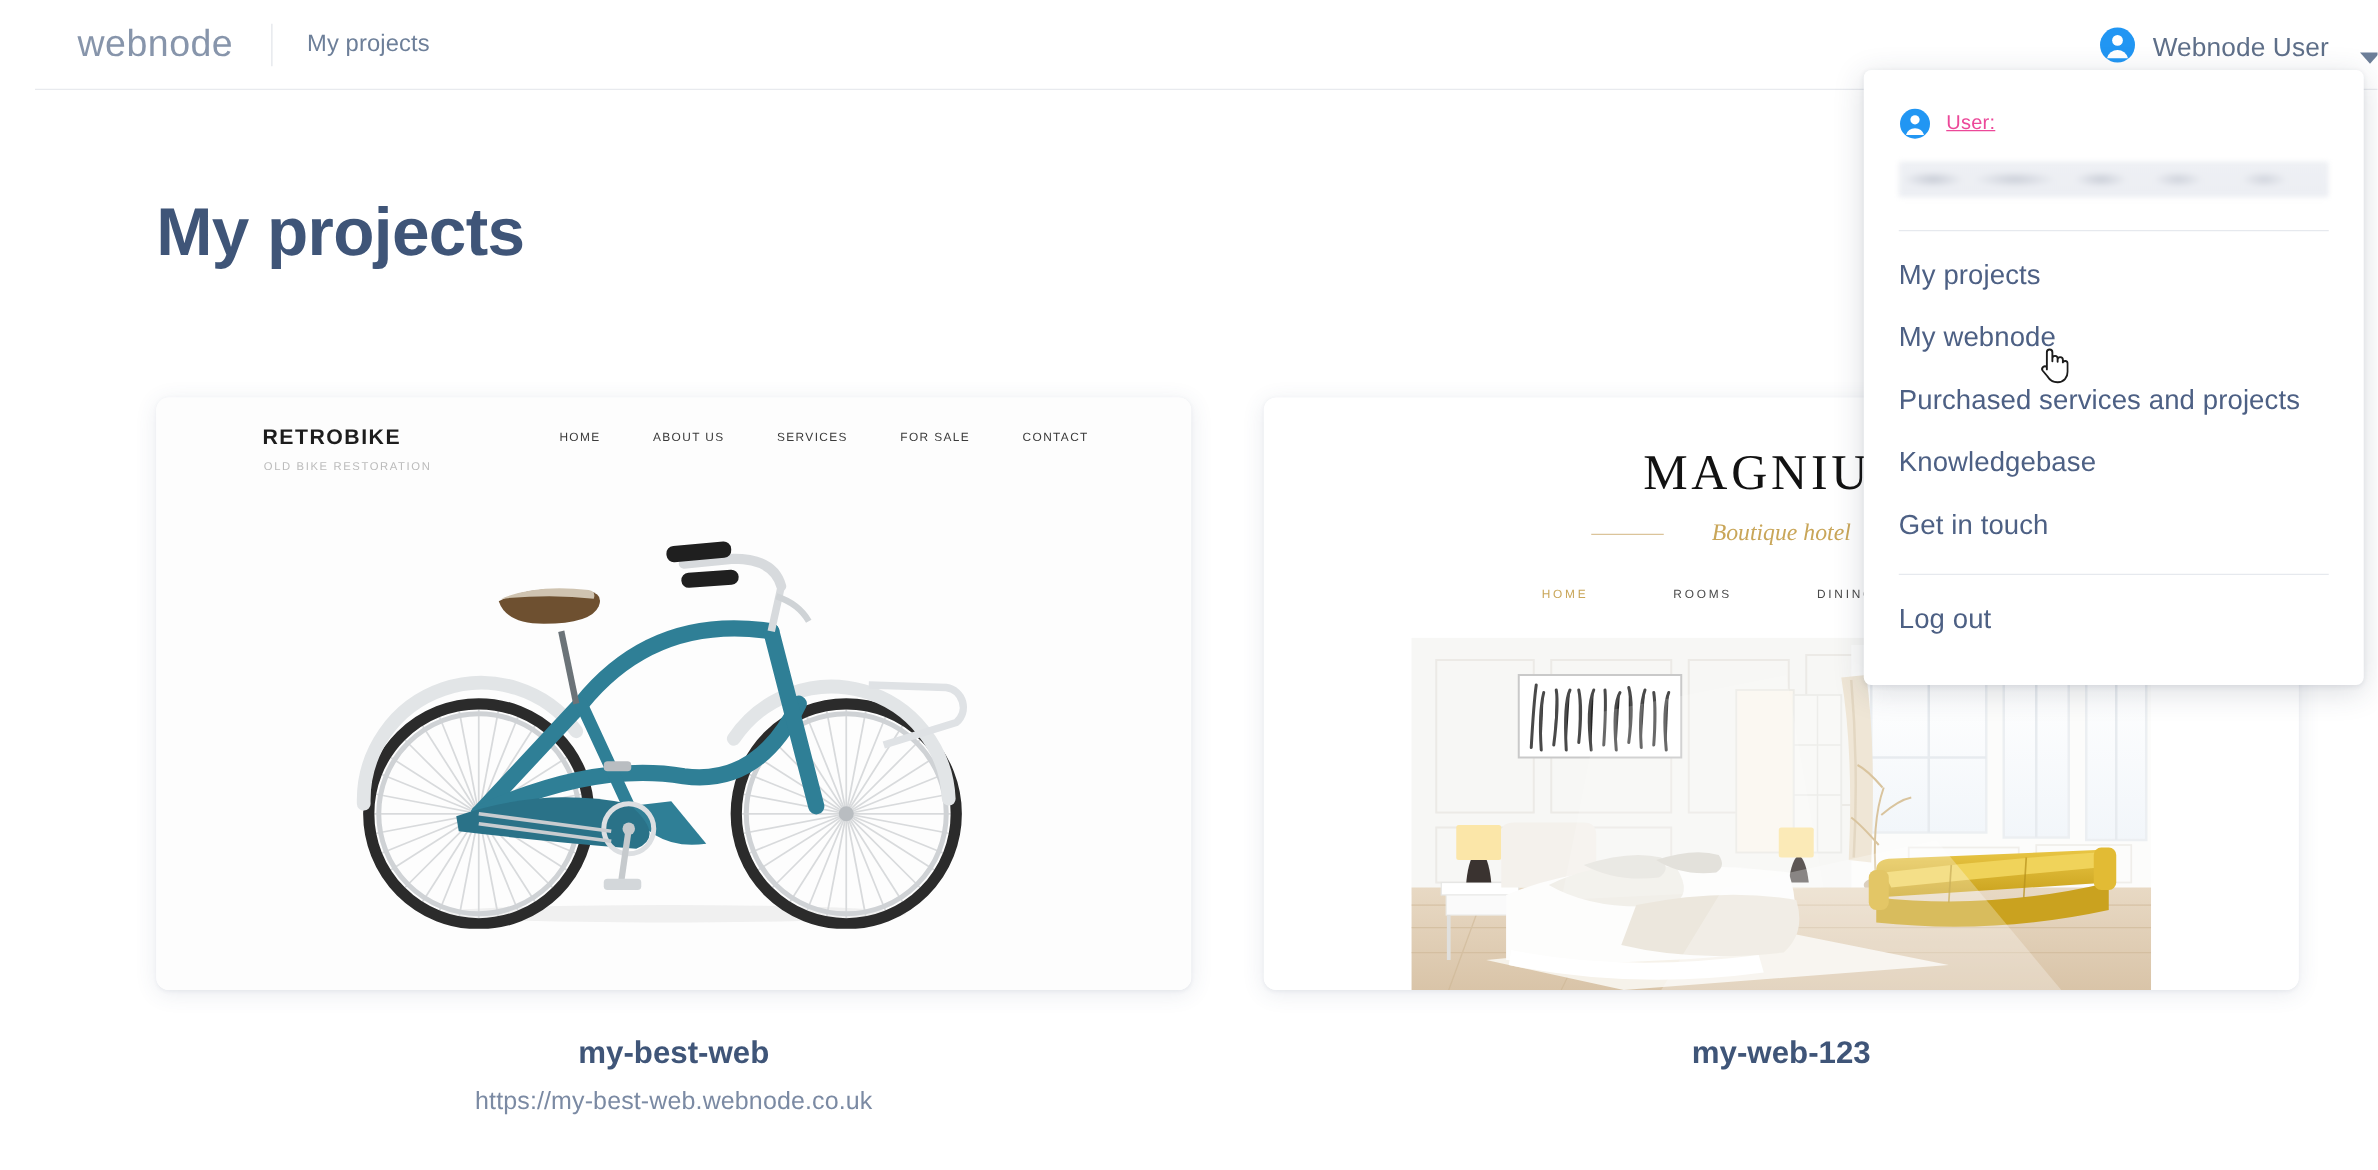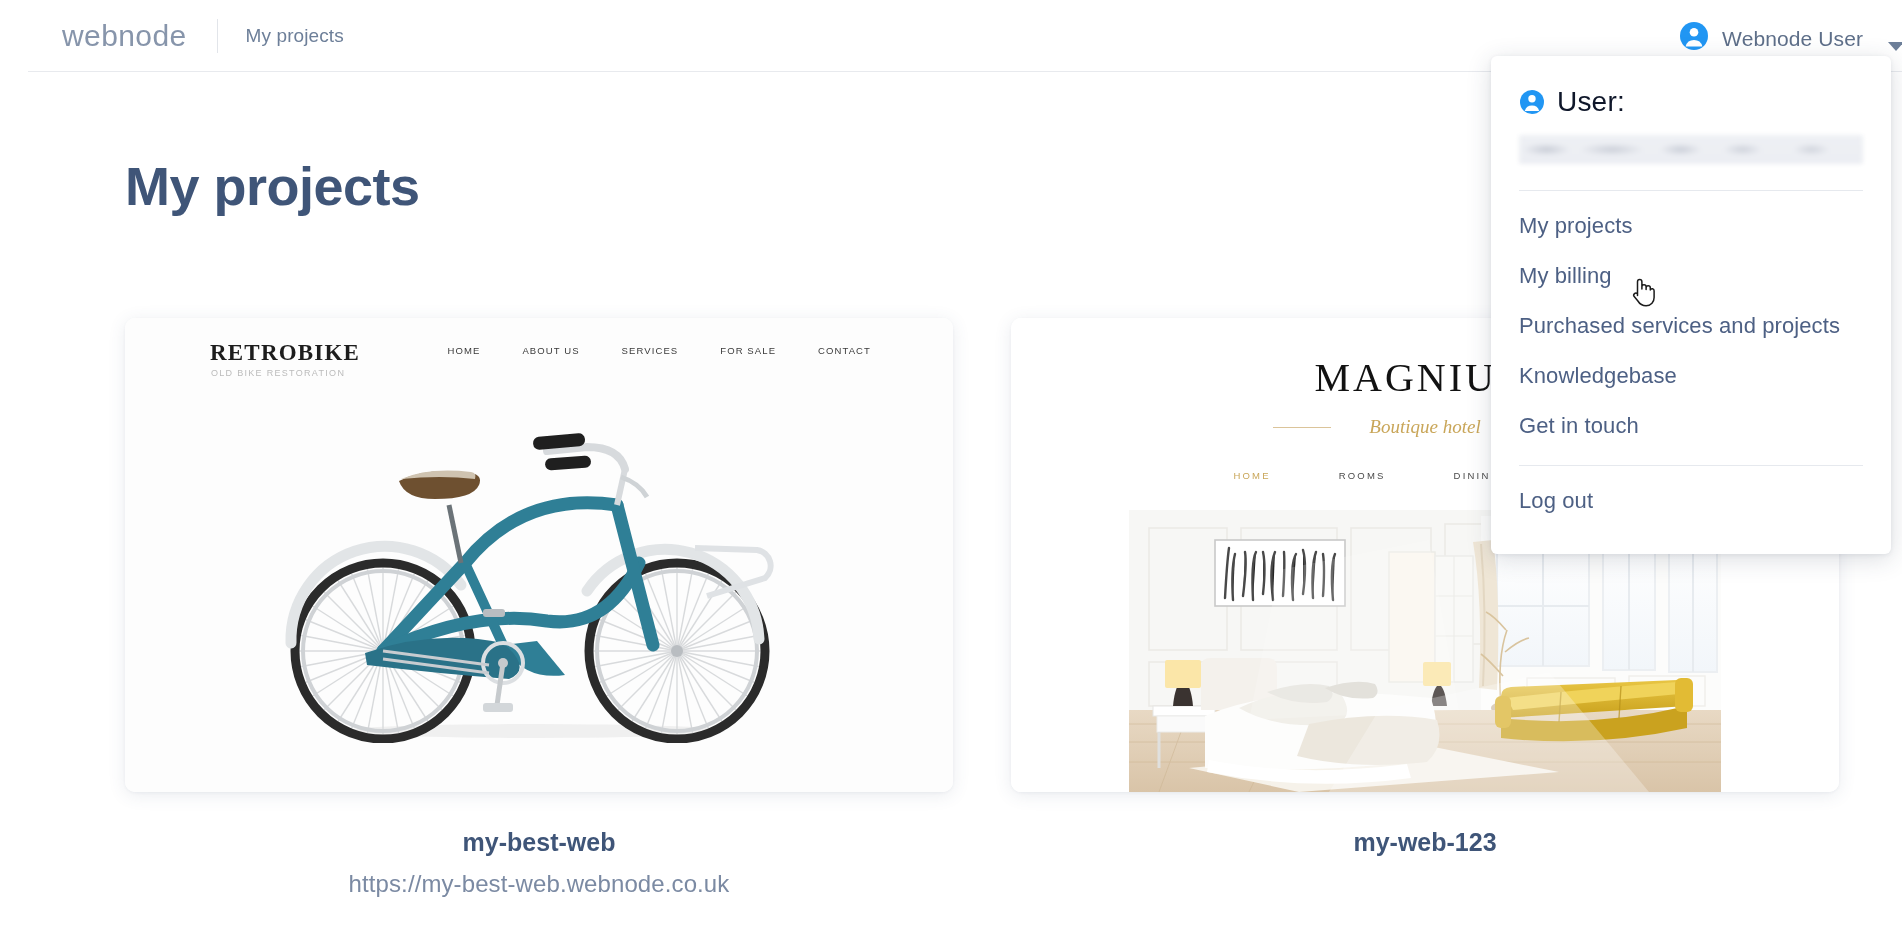--- a/index.html
+++ b/index.html
@@ -119,33 +119,33 @@
     margin-top: 36px;
     text-align: center;
     font-size: 25px;
     font-weight: 700;
     color: #3f5578;
   }
 
   .project-url {
     margin-top: 13px;
     text-align: center;
-    font-size: 24px;
+    font-size: 20px;
     color: #7b8aa3;
     letter-spacing: 0.1px;
   }
 
   
   .site1 { position: absolute; inset: 0; background: #fdfdfd; }
 
   .site1-logo {
     position: absolute;
     top: 22px; left: 85px;
-    font-family: Liberation Serif, serif;
-    font-size: 23px;
+    font-family: Liberation Sans, sans-serif;
+    font-size: 17px;
     font-weight: 700;
     letter-spacing: 1.2px;
     color: #1d1d1d;
   }
 
   .site1-tagline {
     position: absolute;
     top: 50px; left: 86px;
     font-size: 9px;
     letter-spacing: 1.3px;
@@ -244,23 +244,24 @@
   }
 
   .dd-user {
     display: flex;
     align-items: center;
     gap: 12px;
     padding: 6px 28px 0 28px;
   }
   .dd-user-icon { width: 26px; height: 26px; display: block; }
   .dd-user-label {
-    font-size: 28px;
-    color: #0f172a;
+    font-size: 16px;
+    color: #ec4899;
     letter-spacing: 0.2px;
+    text-decoration: underline;
   }
 
   .dd-email-blur {
     margin: 17px 28px 0 28px;
     height: 29px;
     border-radius: 2px;
     background:
       radial-gradient(ellipse 34px 9px at 8% 50%,  rgba(170,176,190,0.55), rgba(170,176,190,0) 72%),
       radial-gradient(ellipse 46px 9px at 27% 50%, rgba(170,176,190,0.50), rgba(170,176,190,0) 72%),
       radial-gradient(ellipse 30px 9px at 47% 50%, rgba(170,176,190,0.52), rgba(170,176,190,0) 72%),
@@ -587,21 +588,21 @@
       </span>
       <span class="dd-user-label">User:</span>
     </div>
 
     <div class="dd-email-blur"></div>
 
     <div class="dd-sep"></div>
 
     <div class="dd-list">
       <a class="dd-item">My projects</a>
-      <a class="dd-item">My billing</a>
+      <a class="dd-item">My webnode</a>
       <a class="dd-item">Purchased services and projects</a>
       <a class="dd-item">Knowledgebase</a>
       <a class="dd-item">Get in touch</a>
     </div>
 
     <div class="dd-sep-bottom"></div>
 
     <div class="dd-list-bottom">
       <a class="dd-item">Log out</a>
     </div>

